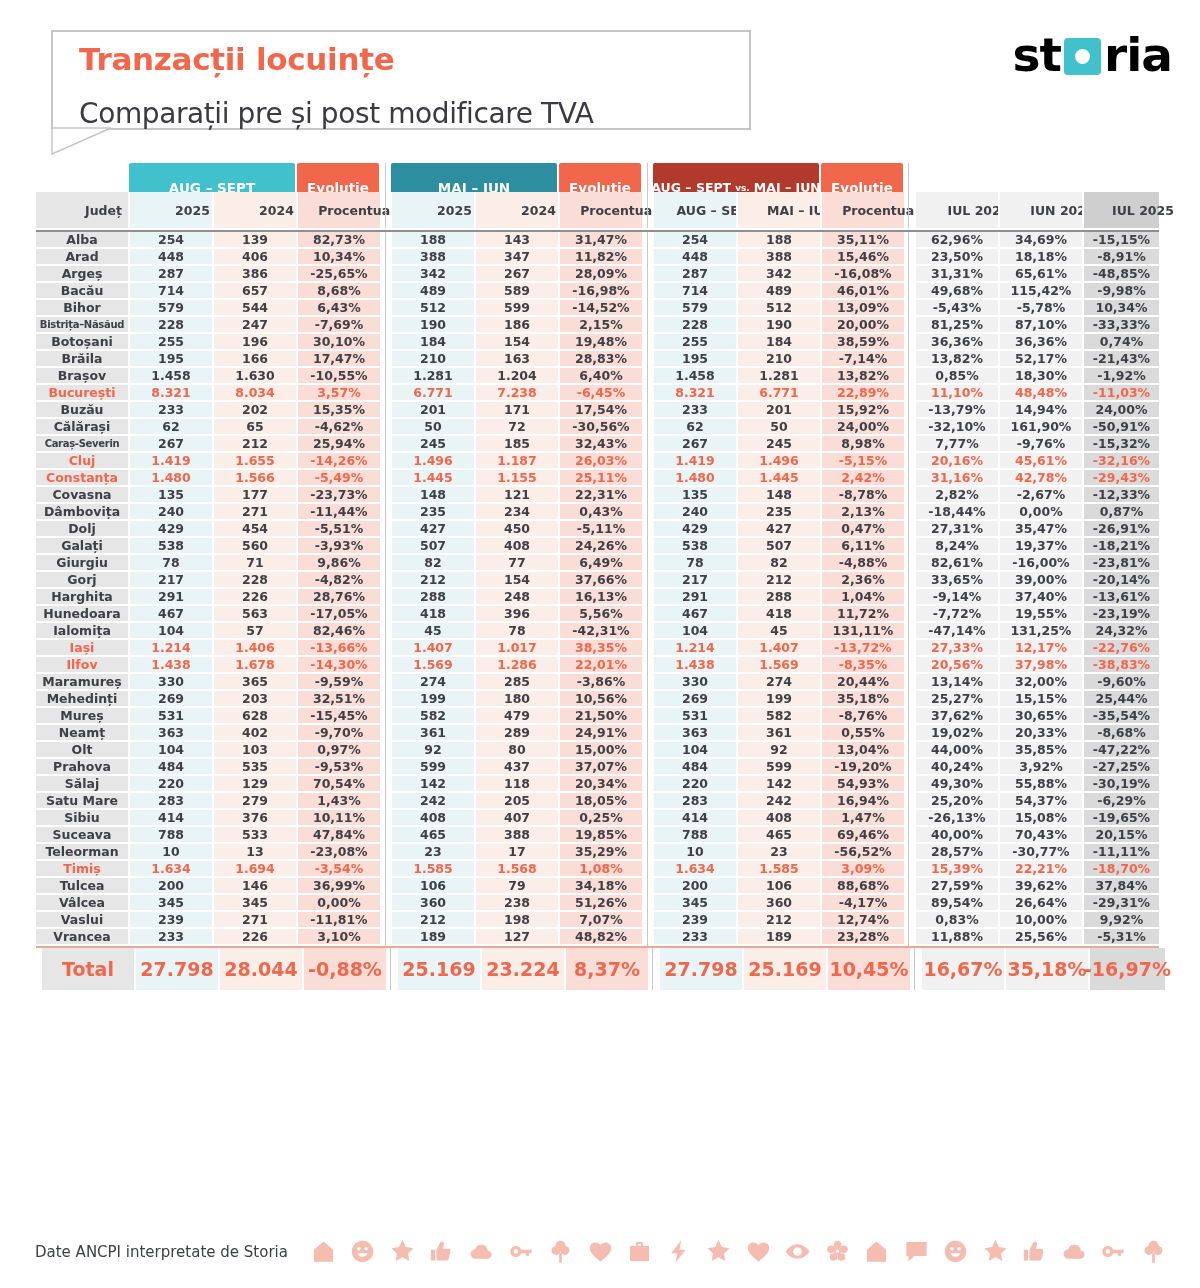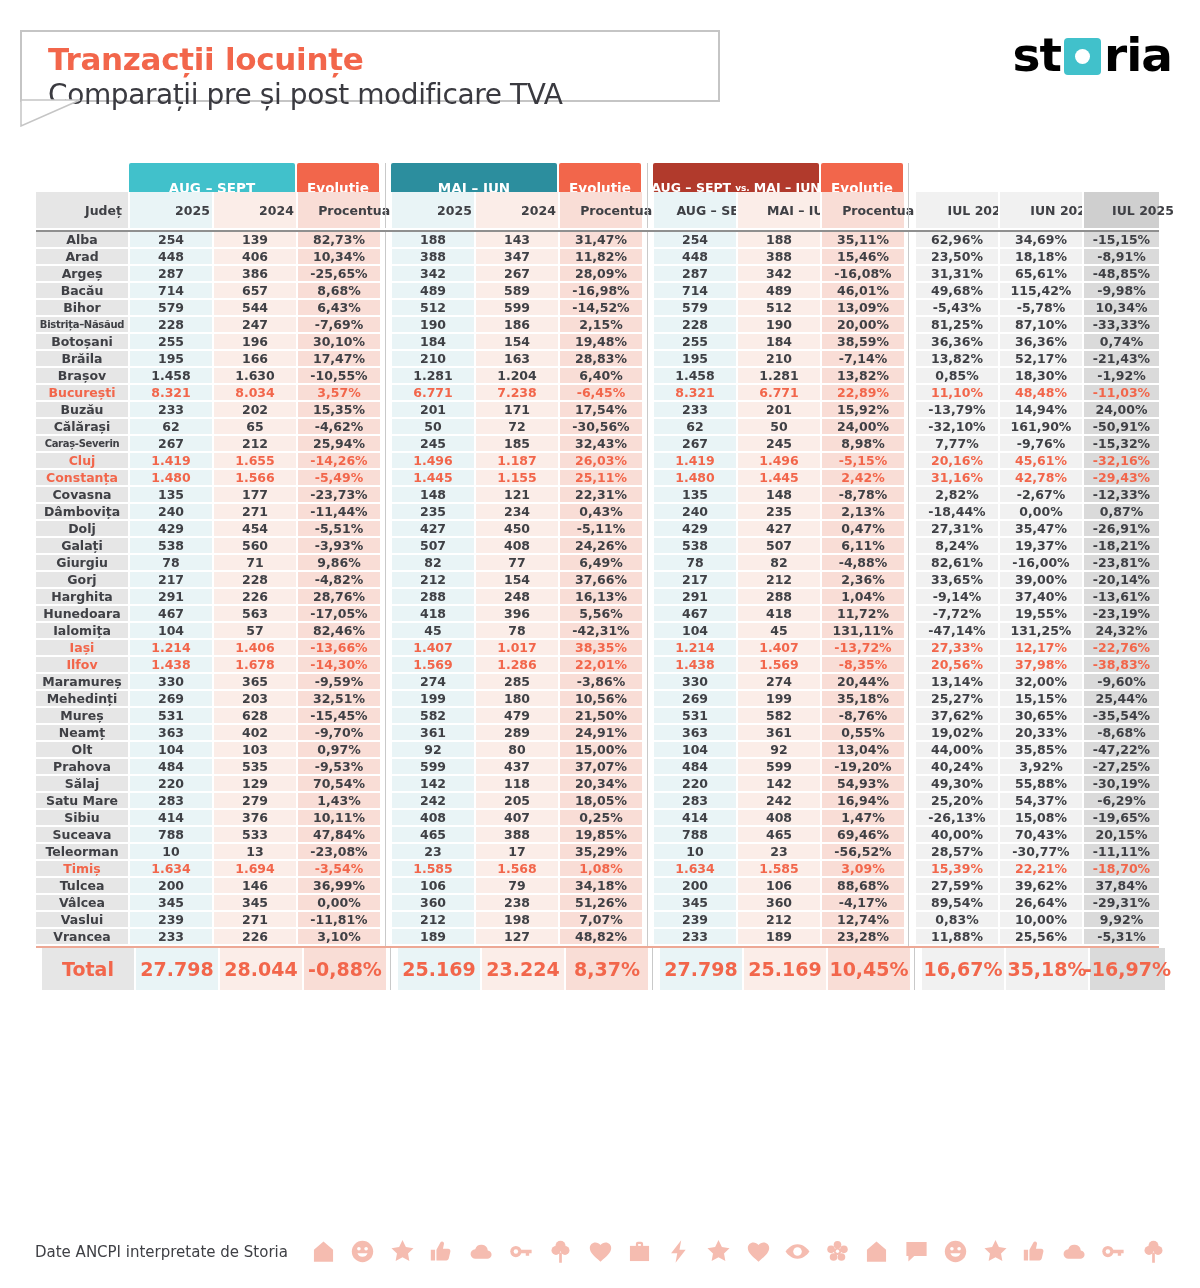--- a/index.html
+++ b/index.html
@@ -1,23 +1,23 @@
 <!DOCTYPE html>
 <html><head>
 <meta charset="utf-8">
 <style>
   html,body{margin:0;padding:0;background:#fff;width:1200px;height:1288px;overflow:hidden;
     font-family:"DejaVu Sans","Liberation Sans",sans-serif;}
   .page{position:relative;width:1200px;height:1288px;background:#fff;}
 
   
-  .titlebox{position:absolute;left:20px;top:30px;width:700px;height:72px;border:2px solid #c5c5c5;
+  .titlebox{position:absolute;left:51px;top:30px;width:700px;height:100px;border:2px solid #c5c5c5;
     box-sizing:border-box;background:#fff;padding:9px 13px 0 26px;}
   .title{font-size:31px;font-weight:bold;color:#F2664B;letter-spacing:-0.3px;line-height:1.2;}
-  .subtitle{font-size:28px;color:#3A3A40;font-weight:400;letter-spacing:-0.4px;line-height:1.2;margin-top:0;}
+  .subtitle{font-size:28px;color:#3A3A40;font-weight:400;letter-spacing:-0.4px;line-height:1.2;margin-top:19px;}
   .tail{position:absolute;left:-2px;bottom:-27px;}
   .logo{position:absolute;top:34px;right:28px;display:flex;align-items:flex-end;
     font-size:47px;font-weight:bold;color:#000000;letter-spacing:-1px;line-height:0.9;}
   .logo-sq{width:37px;height:37px;background:#41C1CB;border-radius:4px;margin:0 3px 1px;position:relative;}
   .logo-dot{position:absolute;inset:0;margin:auto;width:15px;height:15px;background:#fff;border-radius:50%;}
 
   
   .table{position:absolute;left:36px;top:163px;width:1123px;}
   .grow{display:grid;grid-template-columns:92px 84px 84px 84px 10px 84px 84px 84px 10px 84px 84px 84px 10px 84px 84px 77px;}
   .ghead{height:26px;margin-bottom:3px;}

